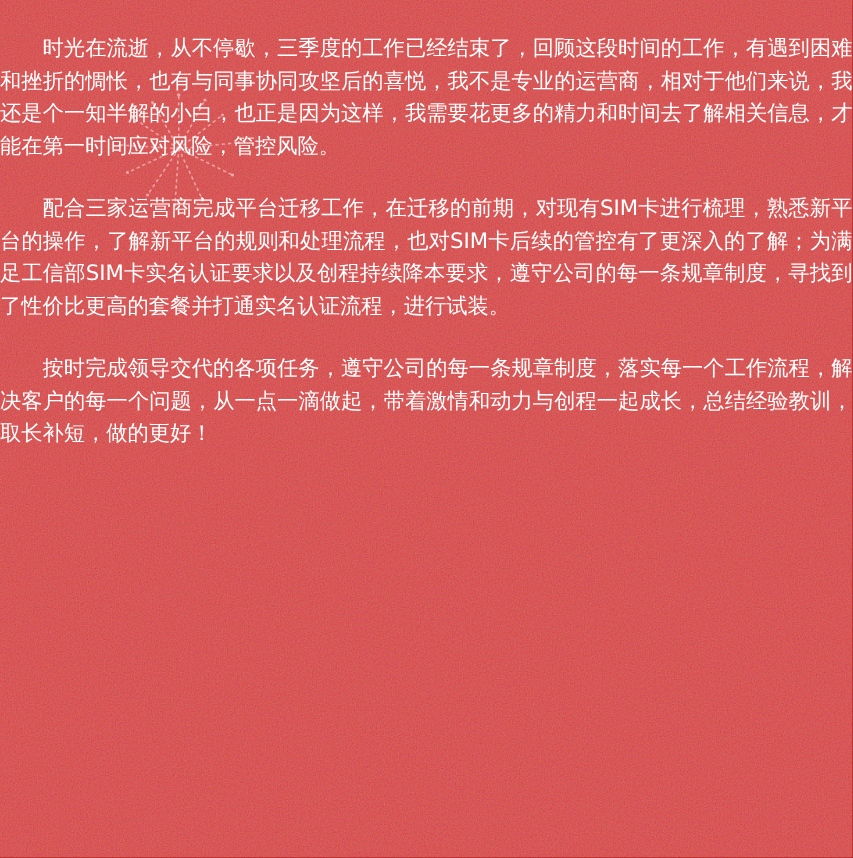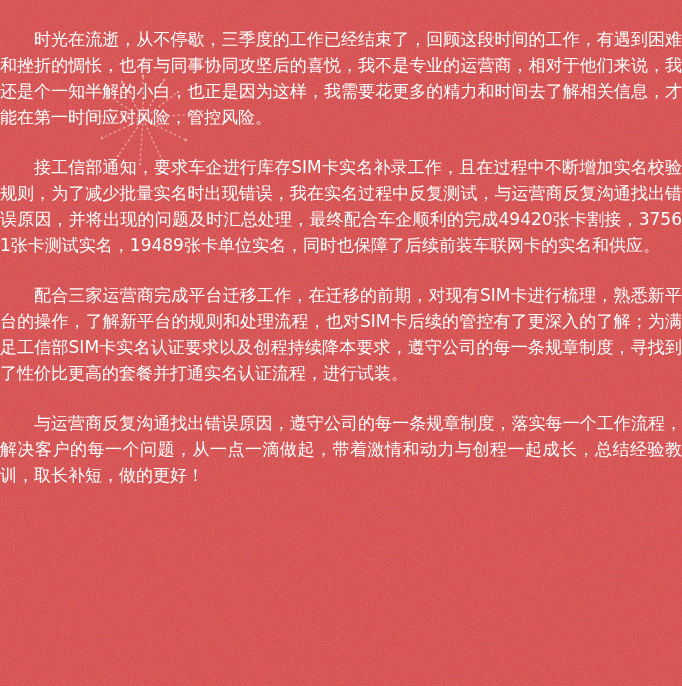--- a/index.html
+++ b/index.html
@@ -91,18 +91,17 @@
       <circle cx="98" cy="68" r="1.3"></circle>
       <circle cx="30" cy="84" r="1.2"></circle>
       <circle cx="74" cy="88" r="1.3"></circle>
       <circle cx="52" cy="92" r="1.2"></circle>
       <circle cx="55" cy="47" r="1.8"></circle>
     </g>
   </svg>
 
   <div class="content">
     <p>时光在流逝，从不停歇，三季度的工作已经结束了，回顾这段时间的工作，有遇到困难和挫折的惆怅，也有与同事协同攻坚后的喜悦，我不是专业的运营商，相对于他们来说，我还是个一知半解的小白，也正是因为这样，我需要花更多的精力和时间去了解相关信息，才能在第一时间应对风险，管控风险。</p>
-    <p>接工信部通知，要求车企进行库存SIM卡实名补录工作，且在过程中不断增加实名校验规则，为了减少批量实名时出现错误，我在实名过程中反复测试，与运营商反复沟通找出错误原因，并将出现的问题及时汇总处理，最终配合车企顺利的完成49420张卡割接，37561张卡测试实名，19489张卡单位实名，同时也保障了后续前装车联网卡的实名和供应。</p>
     <p>配合三家运营商完成平台迁移工作，在迁移的前期，对现有SIM卡进行梳理，熟悉新平台的操作，了解新平台的规则和处理流程，也对SIM卡后续的管控有了更深入的了解；为满足工信部SIM卡实名认证要求以及创程持续降本要求，遵守公司的每一条规章制度，寻找到了性价比更高的套餐并打通实名认证流程，进行试装。</p>
-    <p>与运营商反复沟通找出错误原因，遵守公司的每一条规章制度，落实每一个工作流程，解决客户的每一个问题，从一点一滴做起，带着激情和动力与创程一起成长，总结经验教训，取长补短，做的更好！</p>
+    <p>按时完成领导交代的各项任务，遵守公司的每一条规章制度，落实每一个工作流程，解决客户的每一个问题，从一点一滴做起，带着激情和动力与创程一起成长，总结经验教训，取长补短，做的更好！</p>
   </div>
 
 </div>
 
 </body></html>

